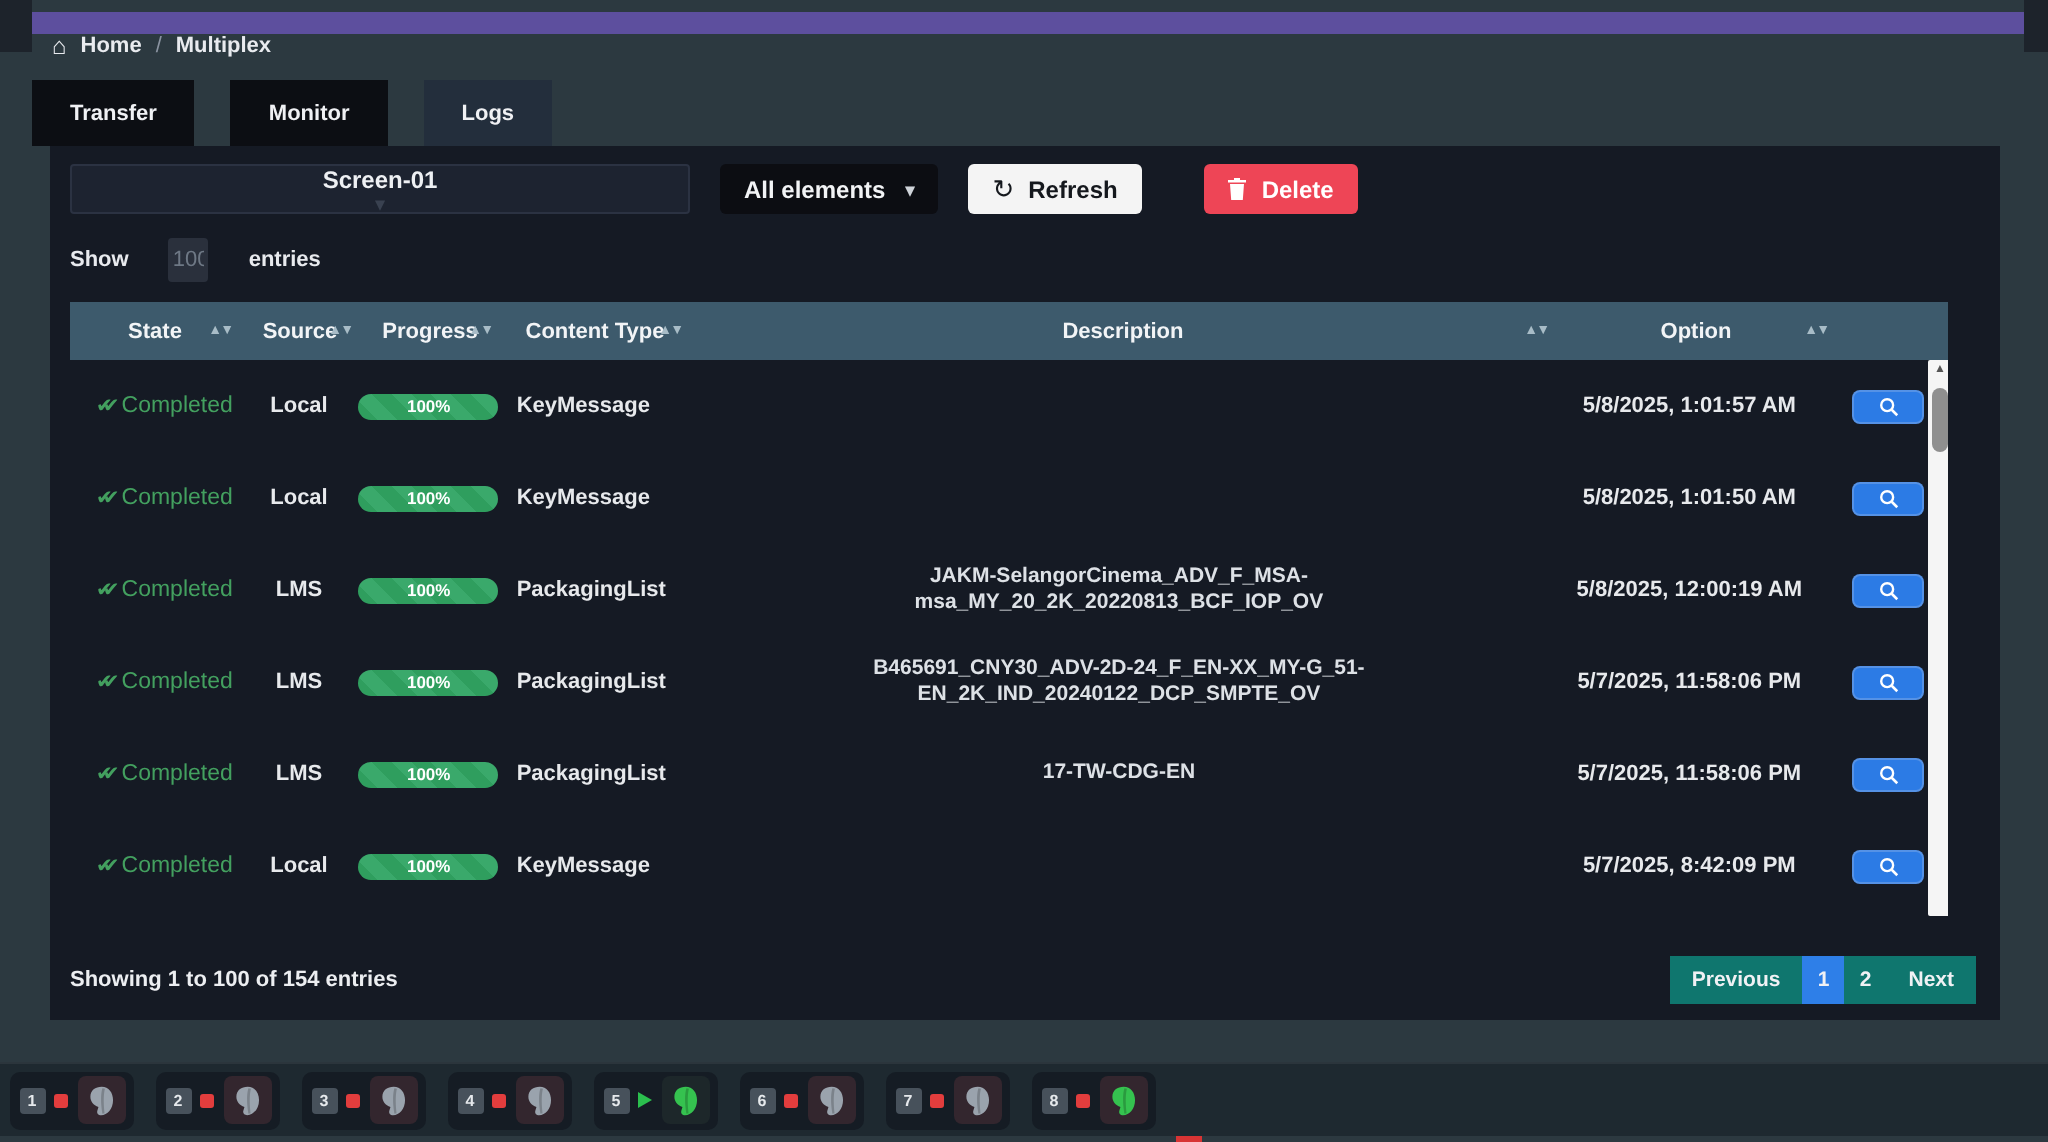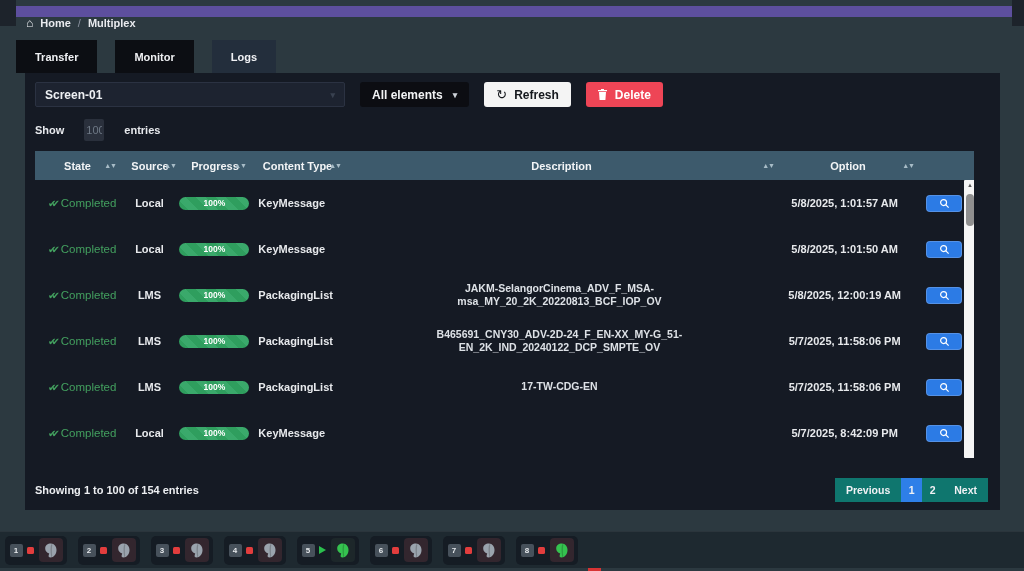--- a/index.html
+++ b/index.html
@@ -17,27 +17,27 @@
 
   
   .tabs{position:absolute;left:16px;top:40px;display:flex;height:33px;}
   .tab{background:#0c0e13;color:#f0f1f4;font-size:11px;font-weight:bold;padding:0 19px;display:flex;align-items:center;margin-right:18px;cursor:pointer;}
   .tab.active{background:#232e3c;}
 
   
   .panel{position:absolute;left:25px;top:73px;width:975px;height:437px;background:#151a24;}
 
   .toolbar{display:flex;align-items:center;padding:9px 10px 0 10px;gap:15px;}
-  .screen-select{width:310px;height:25px;background:#1d2330;border:1px solid #2b3242;color:#eef0f3;font-size:12px;font-weight:bold;display:flex;align-items:center;justify-content:space-between;padding:0 9px;border-radius:2px;}
+  .screen-select{width:310px;height:25px;background:#1d2330;border:1px solid #2b3242;color:#eef0f3;font-size:12px;font-weight:bold;display:flex;align-items:center;justify-content:space-between;padding:0 9px;border-radius:2px;flex-direction:column;}
   .screen-select .chev{color:#55607080;font-size:9px;}
   .filter-select{height:25px;background:#0c0d12;color:#f2f3f5;font-size:12px;font-weight:bold;display:flex;align-items:center;gap:10px;padding:0 12px;border-radius:3px;cursor:pointer;}
   .filter-select .chev{font-size:9px;color:#cfd3d9;}
   .btn-refresh{height:25px;background:#f4f4f4;color:#15181d;font-size:12px;font-weight:bold;border:none;border-radius:3px;padding:0 12px;display:flex;align-items:center;gap:7px;cursor:pointer;}
   .btn-refresh .rot{font-size:13px;font-weight:normal;}
-  .btn-delete{height:25px;background:#ee4556;color:#fff;font-size:12px;font-weight:bold;border:none;border-radius:3px;padding:0 12px;display:flex;align-items:center;gap:8px;cursor:pointer;}
+  .btn-delete{height:25px;background:#ee4556;color:#fff;font-size:12px;font-weight:bold;border:none;border-radius:3px;padding:0 12px;display:flex;align-items:center;gap:8px;cursor:pointer;margin-left:16px;}
 
   .controls{display:flex;align-items:center;padding:12px 10px 8px 10px;color:#e8eaee;font-size:11px;font-weight:bold;}
   .entries-input{width:20px;height:22px;background:#2a303c;border:none;border-radius:2px;color:#6e7885;font-size:11px;text-align:center;margin:0 20px;}
   .search-wrap{margin-left:auto;display:flex;align-items:center;gap:6px;}
   .search-input{width:136px;height:24px;background:#242b37;border:none;border-radius:2px;color:#e8eaee;padding:0 6px;font-size:11px;}
 
   
   .table{margin:2px 26px 0 10px;position:relative;}
   .thead{display:flex;height:29px;background:#3d5a6c;align-items:stretch;}
   .th{position:relative;display:flex;align-items:center;justify-content:center;color:#f2f4f6;font-size:11px;font-weight:bold;}

